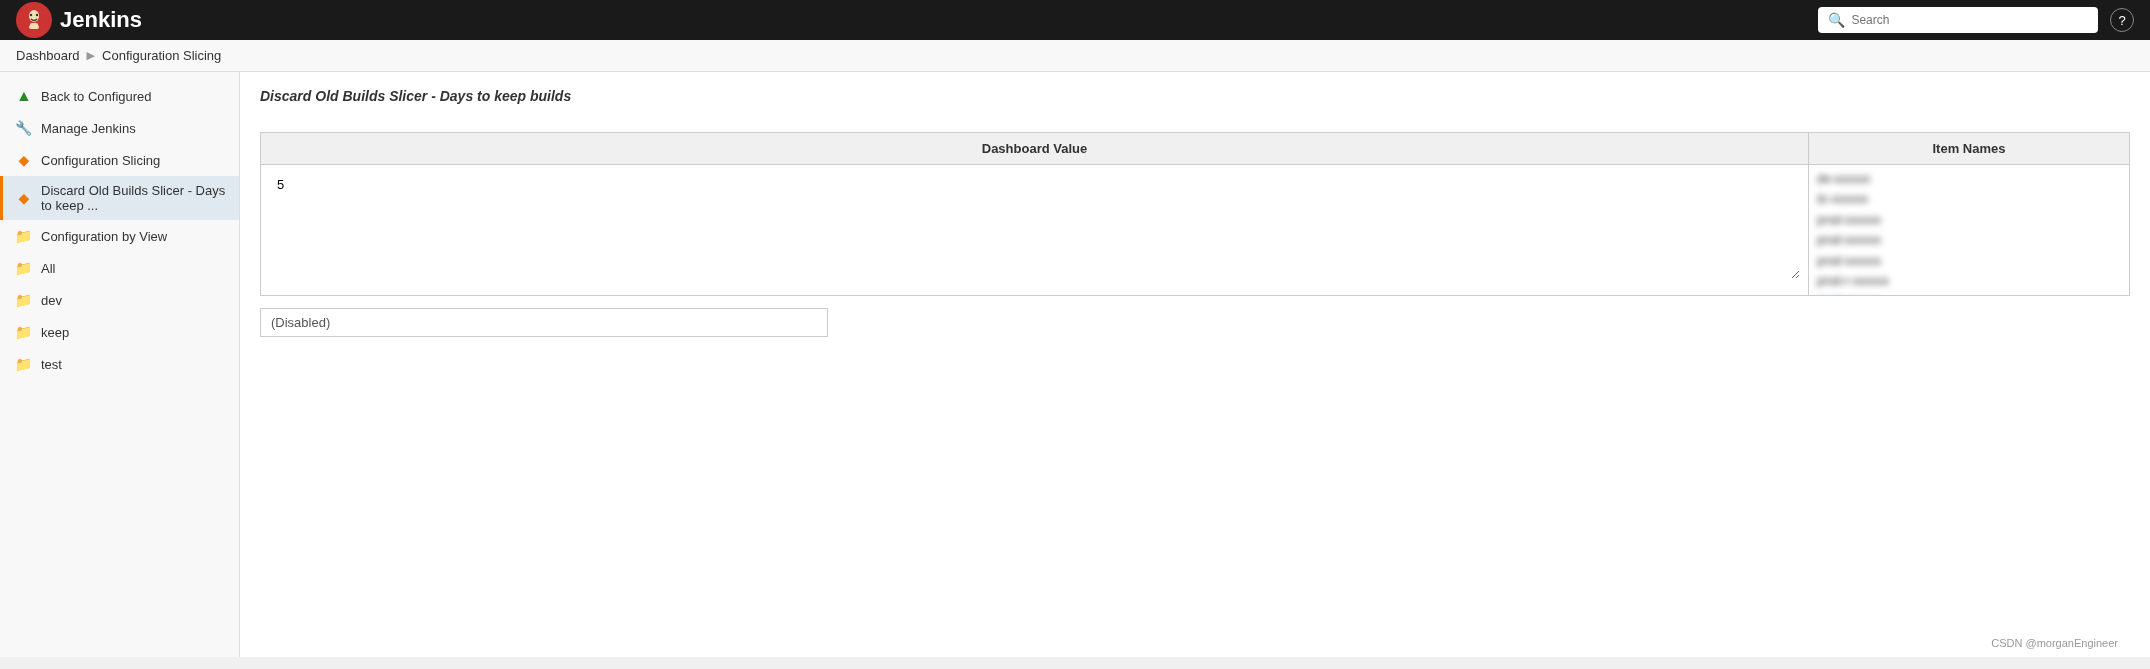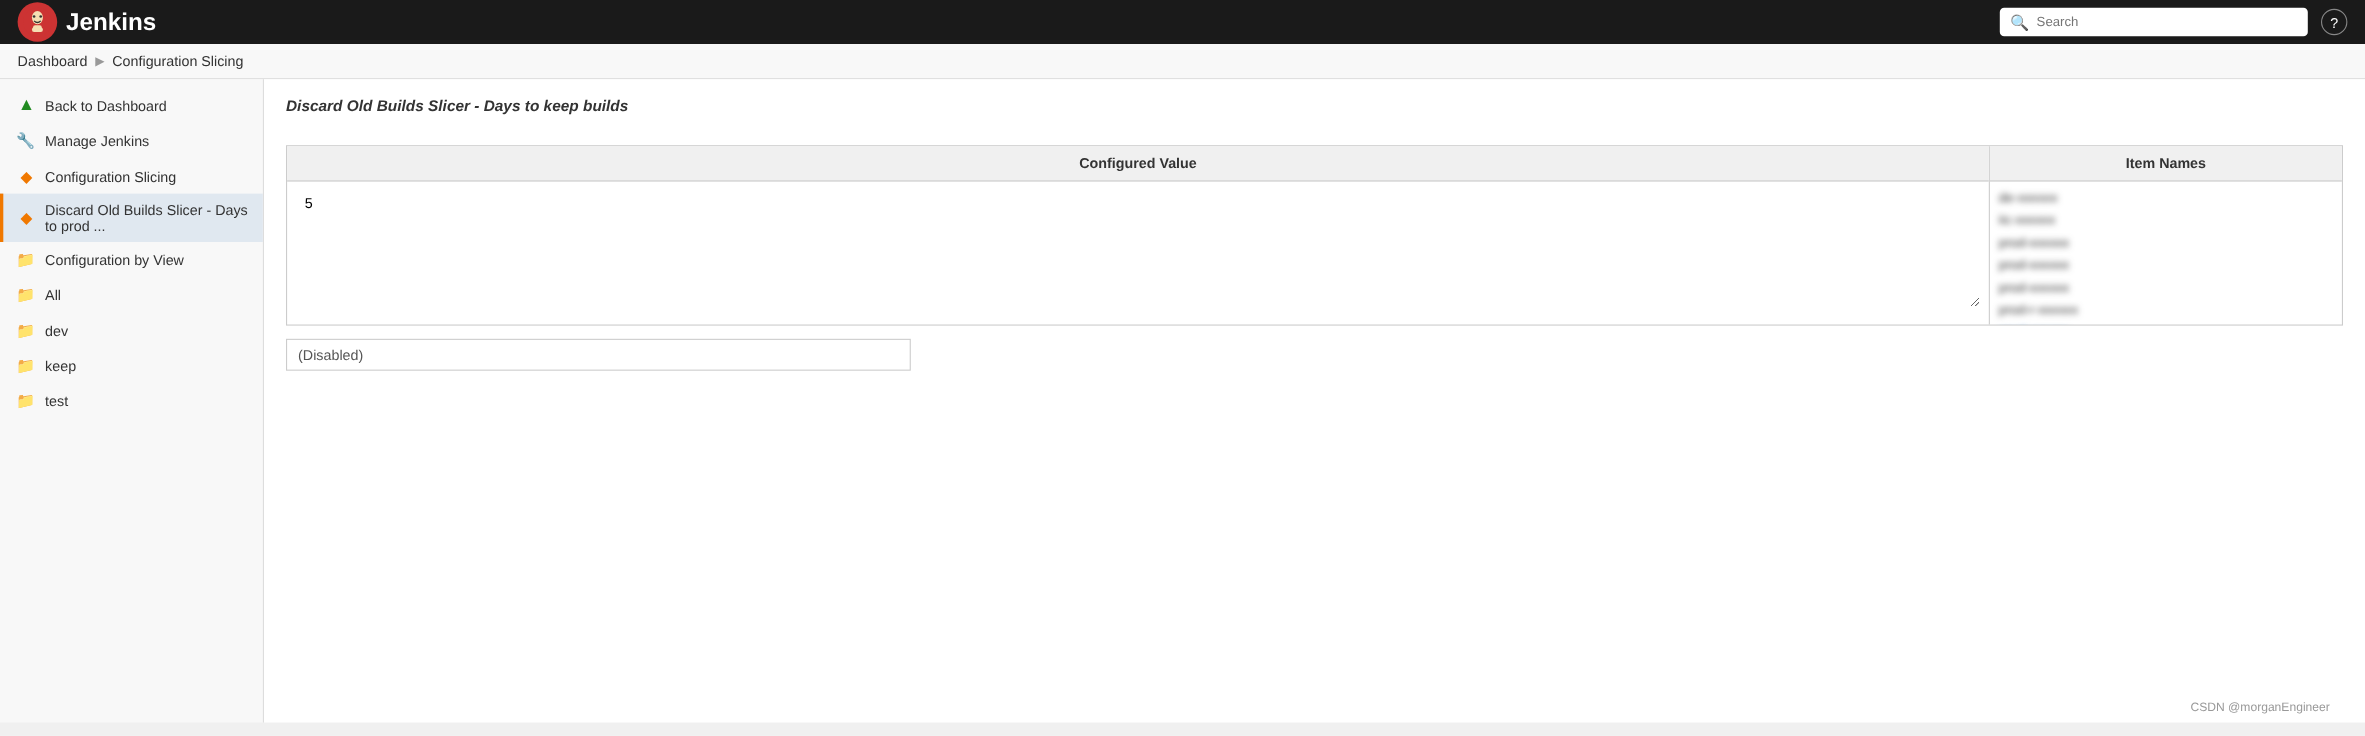--- a/index.html
+++ b/index.html
@@ -251,33 +251,33 @@
   <a href="#">Dashboard</a>
   <span class="breadcrumb-sep">▶</span>
   <span>Configuration Slicing</span>
 </div>
 
 <div class="main-layout">
 
   <nav class="sidebar">
     <a class="sidebar-item" href="#">
       <span class="sidebar-icon icon-arrow-up">▲</span>
-      <span>Back to Dashboard</span>
+      <span>Back to Configured</span>
     </a>
     <a class="sidebar-item" href="#">
       <span class="sidebar-icon icon-wrench">🔧</span>
       <span>Manage Jenkins</span>
     </a>
     <a class="sidebar-item" href="#">
       <span class="sidebar-icon icon-orange">◆</span>
       <span>Configuration Slicing</span>
     </a>
     <a class="sidebar-item active" href="#">
       <span class="sidebar-icon icon-orange">◆</span>
-      <span>Discard Old Builds Slicer - Days to prod ...</span>
+      <span>Discard Old Builds Slicer - Days to keep ...</span>
     </a>
     <a class="sidebar-item" href="#">
       <span class="sidebar-icon icon-folder">📁</span>
       <span>Configuration by View</span>
     </a>
     <a class="sidebar-item" href="#">
       <span class="sidebar-icon icon-folder">📁</span>
       <span>All</span>
     </a>
     <a class="sidebar-item" href="#">
@@ -293,21 +293,21 @@
       <span>test</span>
     </a>
   </nav>
 
   <div class="content content-wrapper">
     <div class="content-title">Discard Old Builds Slicer - Days to keep builds</div>
 
     <div class="data-table-wrapper">
 
       <div class="configured-value-section">
-        <div class="table-header">Configured Value</div>
+        <div class="table-header">Dashboard Value</div>
         <div class="table-cell">
           <textarea class="configured-textarea" style="">5</textarea>
         </div>
       </div>
 
       <div class="item-names-section">
         <div class="table-header">Item Names</div>
         <div class="item-names-list" id="item-names-container">
         <span class="item-name-entry blurred">de-xxxxxx</span>
             <span class="item-name-entry blurred">iic-xxxxxx</span>

